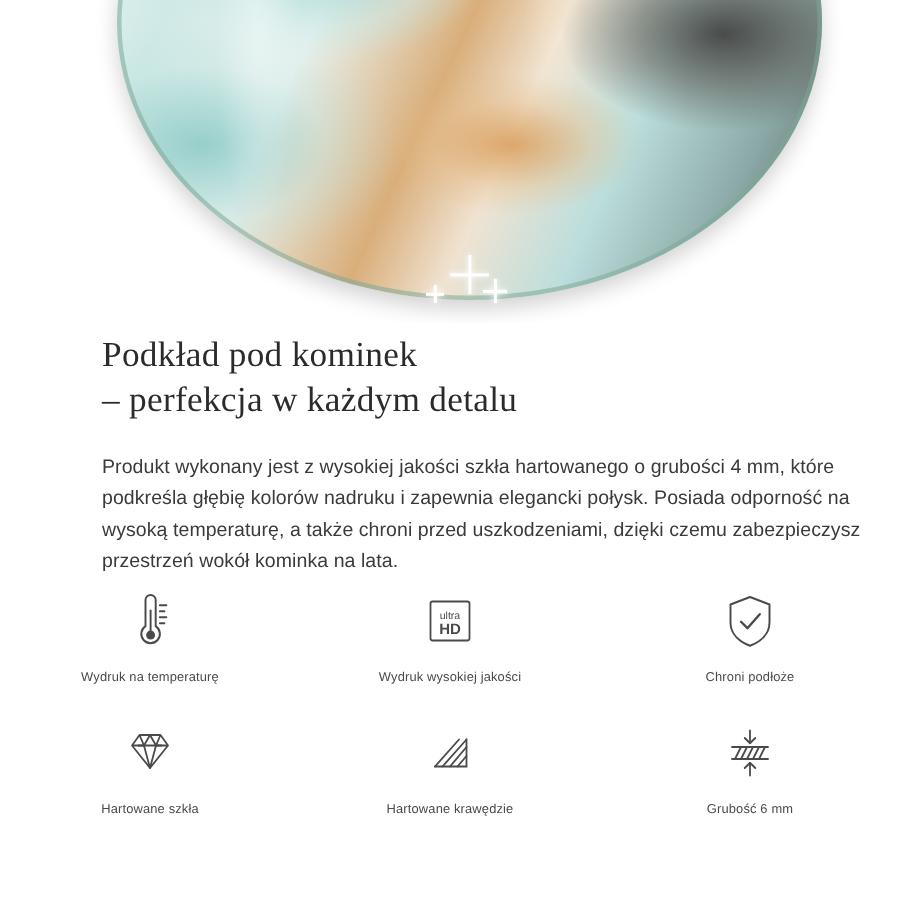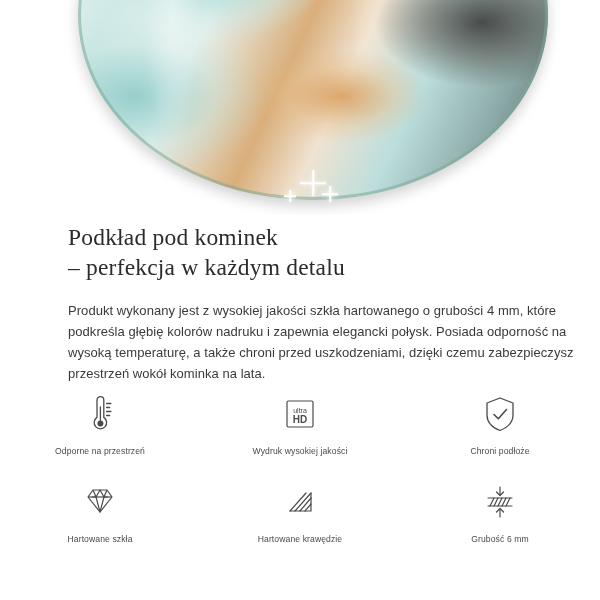--- a/index.html
+++ b/index.html
@@ -180,21 +180,21 @@
       <span class="feature-icon">
         <svg width="34" height="40" viewBox="0 0 34 40">
           <g fill="none" stroke="#4a4a4a" stroke-width="1.3" stroke-linecap="round">
             <path d="M14 6 a3.4 3.4 0 0 1 6.8 0 v17.4 a6.2 6.2 0 1 1 -6.8 0 Z"></path>
             <circle cx="17.4" cy="29.4" r="3" fill="#4a4a4a" stroke="none"></circle>
             <path d="M17.4 26.6 V13"></path>
             <path d="M23.6 9.5 h4.3 M23.6 13.5 h3 M23.6 17.5 h4.3 M23.6 21.5 h3"></path>
           </g>
         </svg>
       </span>
-      <span class="feature-label">Odporne na przestrzeń</span>
+      <span class="feature-label">Wydruk na temperaturę</span>
     </div>
 
     <div class="feature">
       <span class="feature-icon">
         <svg width="38" height="38" viewBox="0 0 38 38">
           <rect x="6" y="6" width="26" height="26" rx="1.5" fill="none" stroke="#4a4a4a" stroke-width="1.2"></rect>
           <text x="19" y="17.5" font-family="Liberation Sans, sans-serif" font-size="7" fill="#4a4a4a" text-anchor="middle">ultra</text>
           <text x="19" y="27.5" font-family="Liberation Sans, sans-serif" font-size="10" font-weight="bold" fill="#4a4a4a" text-anchor="middle">HD</text>
         </svg>
       </span>

